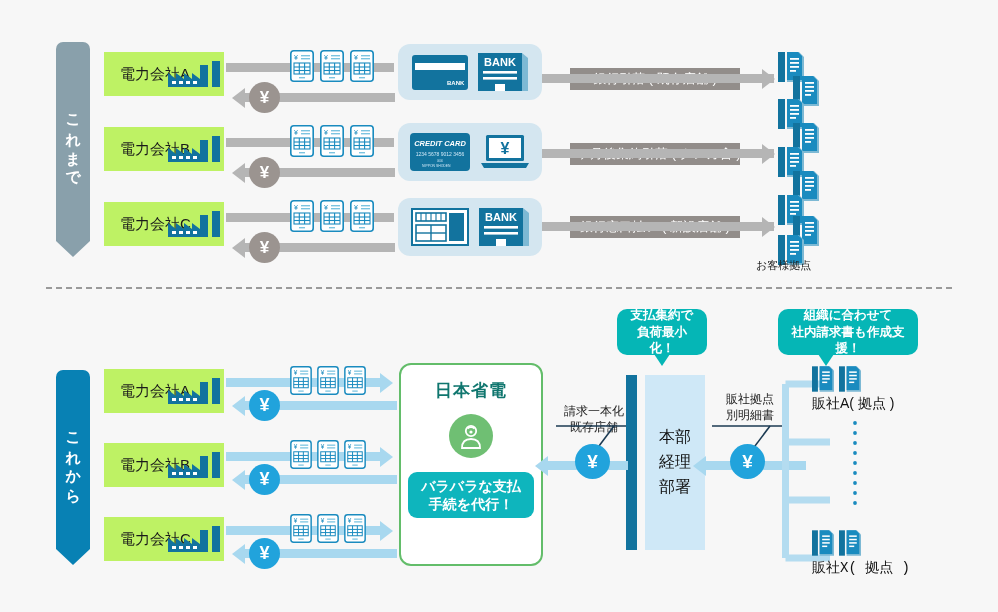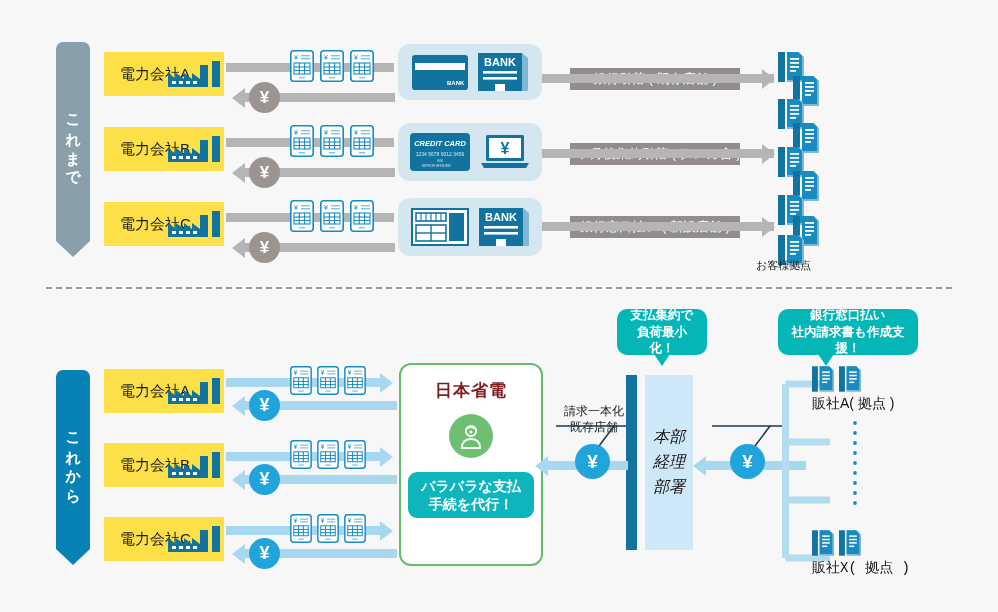--- a/index.html
+++ b/index.html
@@ -34,21 +34,21 @@
     color: #fff; font-size: 15px; font-weight: bold;
     letter-spacing: 2px; line-height: 1.1;
   }
   .phase-past .phase-body { background: #89a0ab; }
   .phase-past .phase-tip { border-top-color: #89a0ab; }
   .phase-future .phase-body { background: #0881b4; }
   .phase-future .phase-tip { border-top-color: #0881b4; }
 
   
   .company {
-    background: #fde047;
+    background: #bef264;
     height: 44px;
     display: flex; align-items: center;
     padding: 0 12px 0 16px;
     gap: 10px;
   }
   .company-label { font-size: 15px; color: #1a1a1a; white-space: nowrap; }
   .factory { width: 54px; height: 26px; flex: none; }
 
   
   .bar { height: 9px; }
@@ -126,21 +126,21 @@
   }
 
   
   .provider {
     background: #fff;
     border: 2px solid #63bd6a;
     border-radius: 12px;
     display: flex; flex-direction: column; align-items: center;
     padding-top: 14px;
   }
-  .provider-title { font-size: 17px; font-weight: bold; color: #7f1d1d; letter-spacing: 1px; }
+  .provider-title { font-size: 17px; font-weight: bold; color: #0f766e; letter-spacing: 1px; }
   .agent-circle {
     width: 44px; height: 44px; border-radius: 50%;
     background: #6fbf73; margin-top: 12px;
     display: flex; align-items: center; justify-content: center;
   }
   .svc-btn {
     background: #0eb5bd; color: #fff;
     border-radius: 9px;
     font-size: 14px; font-weight: bold; line-height: 1.3;
     text-align: center;
@@ -800,47 +800,51 @@
   <div class="abs" style="left:617px; top:309px; width:90px; height:46px;">
     <div class="callout" style="width:100%; height:100%; flex-direction:column; font-size:12.5px;">
       <span>支払集約で</span>
       <span>負荷最小化！</span>
     </div>
     <div class="callout-tail-down"></div>
   </div>
 
   <div class="abs" style="left:778px; top:309px; width:140px; height:46px;">
     <div class="callout" style="width:100%; height:100%; flex-direction:column; font-size:12.5px;">
-      <span>銀行窓口払い</span>
+      <span>組織に合わせて</span>
       <span>社内請求書も作成支援！</span>
     </div>
     <div class="callout-tail-down" style="left:34%;"></div>
   </div>
 
   <div class="abs hq-bar" style="left:626px; top:375px; width:11px; height:175px;"></div>
-  <div class="abs hq-box" style="left:645px; top:375px; width:48px; height:175px;font-style:italic;">
+  <div class="abs hq-box" style="left:645px; top:375px; width:60px; height:175px;">
     <span>本部</span>
     <span>経理</span>
     <span>部署</span>
   </div>
 
   <div class="abs small-note" style="left:556px; top:403px; width:76px;">
     <div>請求一本化</div>
     <div>既存店舗</div>
   </div>
   <svg class="abs" style="left:556px; top:424px;" width="80" height="36">
     <line x1="0" y1="2" x2="70" y2="2" stroke="#1b3a52" stroke-width="1.6"></line>
     <line x1="58" y1="2" x2="34" y2="34" stroke="#1b3a52" stroke-width="1.6"></line>
   </svg>
   <div class="abs bar bar-blue" style="left:548px; top:461px; width:80px;"></div>
   <div class="abs arrow-left-blue" style="left:535px; top:456px;"></div>
   <div class="abs coin coin-blue" style="left:575px; top:444px; width:35px; height:35px; font-size:19px;">
     <span>¥</span>
   </div>
 
+  <div class="abs small-note" style="left:712px; top:391px; width:76px;">
+    <div>販社拠点</div>
+    <div>別明細書</div>
+  </div>
   <svg class="abs" style="left:712px; top:424px;" width="80" height="36">
     <line x1="0" y1="2" x2="70" y2="2" stroke="#1b3a52" stroke-width="1.6"></line>
     <line x1="58" y1="2" x2="34" y2="34" stroke="#1b3a52" stroke-width="1.6"></line>
   </svg>
   <div class="abs bar bar-blue" style="left:706px; top:461px; width:100px;"></div>
   <div class="abs arrow-left-blue" style="left:693px; top:456px;"></div>
   <div class="abs coin coin-blue" style="left:730px; top:444px; width:35px; height:35px; font-size:19px;">
     <span>¥</span>
   </div>
 

